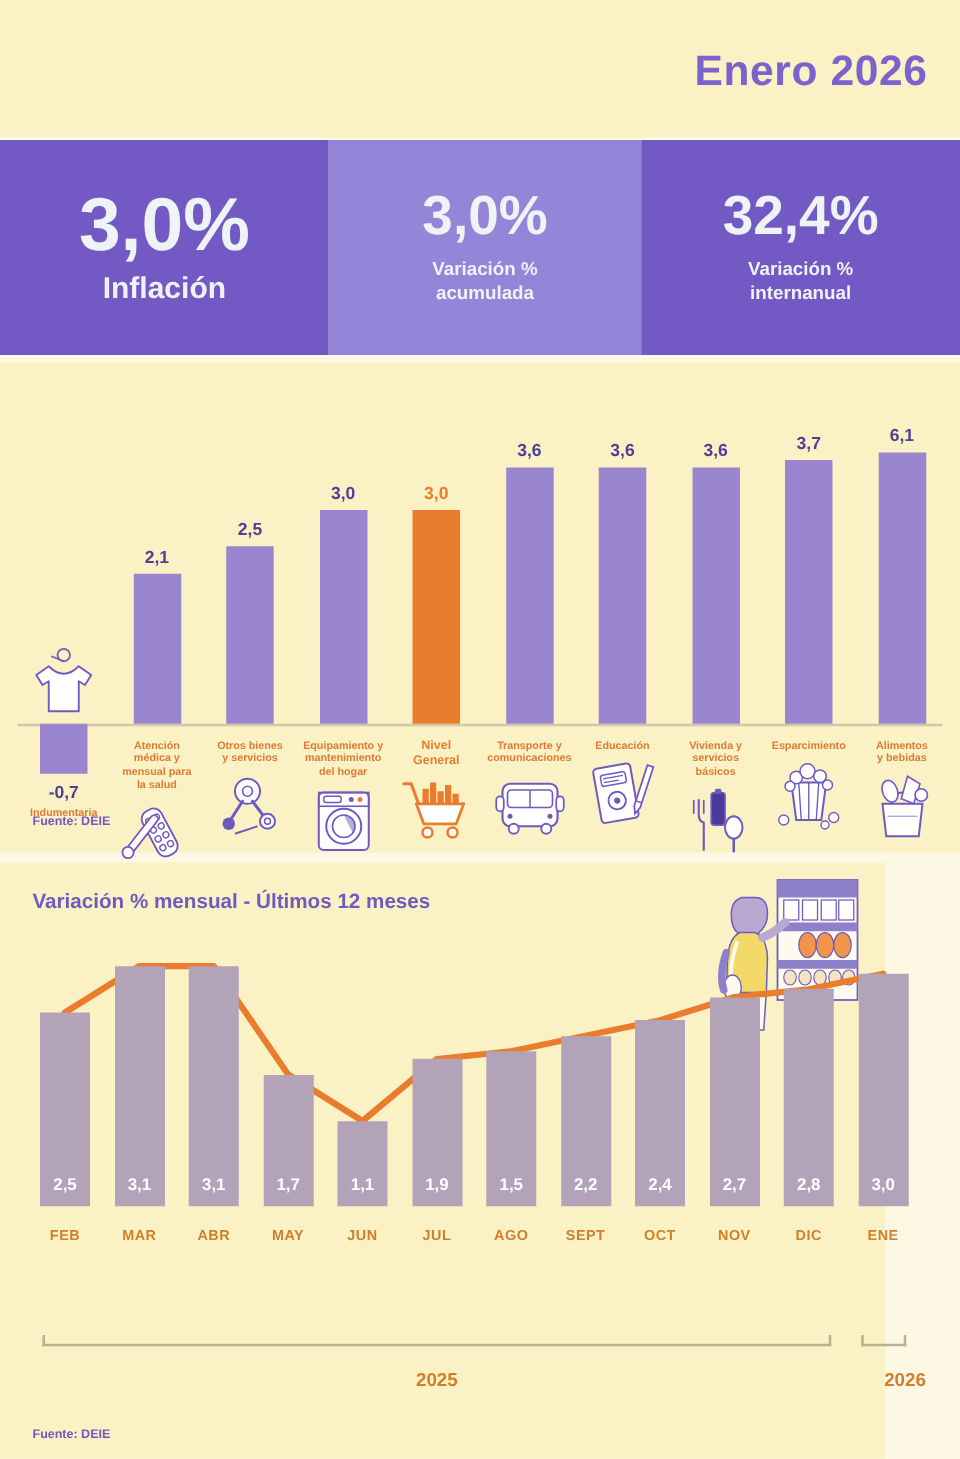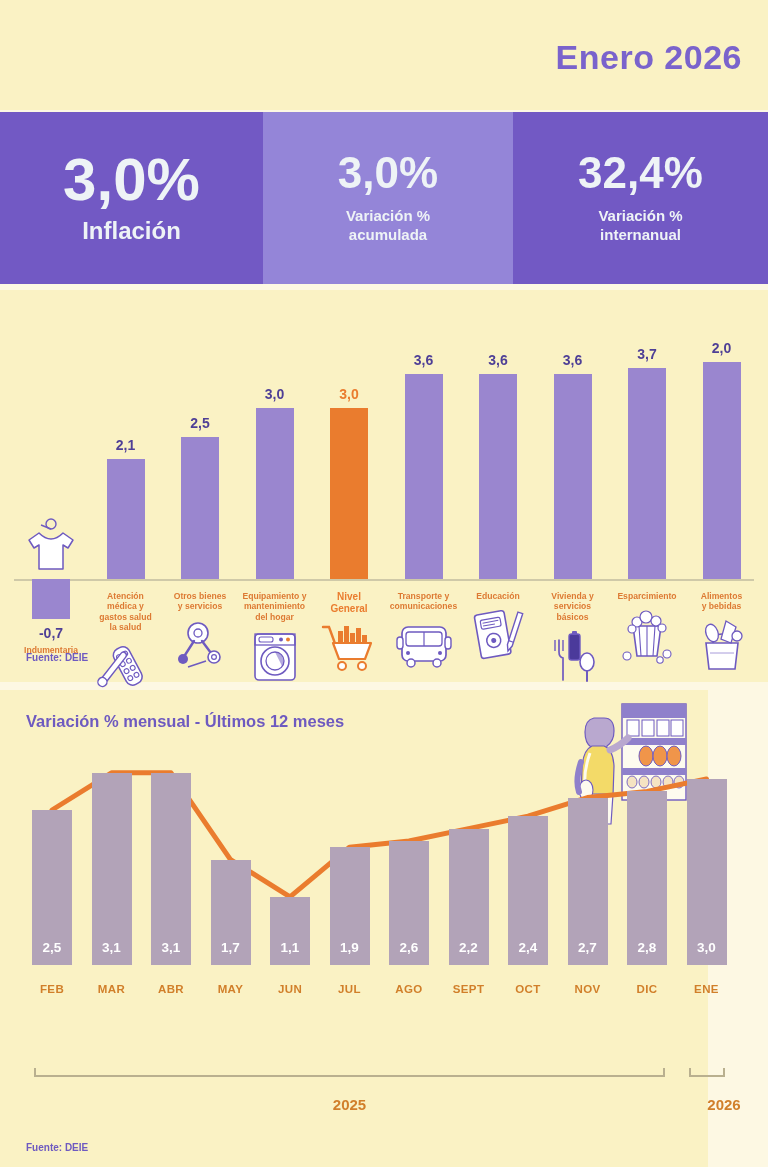--- a/index.html
+++ b/index.html
@@ -132,21 +132,21 @@
             <circle cx="32" cy="9" r="5" fill="none" stroke="#6e5ac0" stroke-width="1.4"></circle>
             <path d="M32 14 l-10 -4" stroke="#6e5ac0" stroke-width="1.4" fill="none"></path>
             <path d="M20 18 l-10 7 l5 8 l5 -3 l0 24 l24 0 l0 -24 l5 3 l5 -8 l-10 -7 q-6 6 -12 6 q-6 0 -12 -6z" fill="#ffffff" stroke="#6e5ac0" stroke-width="1.5" stroke-linejoin="round"></path>
           </svg>
         </div>
         <div class="bar-rect" style="left: 106.5px; top: 121.3px; height: 119.7px;"></div>
         <div class="bar-val" style="left: 90.5px; top: 99.3px;">2,1</div>
         <div class="bar-lbl" style="left: 83.5px; top: 253px;">
           <div>Atención</div>
           <div>médica y</div>
-          <div>gastos salud</div>
+          <div>mensual para</div>
           <div>la salud</div>
         </div>
         <div class="bar-icon" style="left: 93.5px; top: 301px;">
           <svg viewBox="0 0 64 58">
             <g transform="rotate(-28 32 29)">
               <rect x="26" y="8" width="17" height="40" rx="7" fill="#ffffff" stroke="#6e5ac0" stroke-width="1.5"></rect>
               <g fill="none" stroke="#6e5ac0" stroke-width="1.1">
                 <circle cx="31" cy="16" r="2.4"></circle>
                 <circle cx="38" cy="16" r="2.4"></circle>
                 <circle cx="31" cy="24" r="2.4"></circle>
@@ -294,21 +294,21 @@
               <circle cx="17" cy="23" r="4"></circle>
             </g>
             <g fill="#ffffff" stroke="#6e5ac0" stroke-width="1.1">
               <circle cx="12" cy="50" r="4"></circle>
               <circle cx="52" cy="48" r="4"></circle>
               <circle cx="45" cy="54" r="3.2"></circle>
             </g>
           </svg>
         </div>
         <div class="bar-rect" style="left: 702.5px; top: 24.4px; height: 216.6px;"></div>
-        <div class="bar-val" style="left: 686.5px; top: 2.4px;">2,0</div>
+        <div class="bar-val" style="left: 686.5px; top: 2.4px;">6,1</div>
         <div class="bar-lbl" style="left: 679.5px; top: 253px;">
           <div>Alimentos</div>
           <div>y bebidas</div>
         </div>
         <div class="bar-icon" style="left: 689.5px; top: 279px;">
           <svg viewBox="0 0 64 58">
             <path d="M16 26 l32 0 l-3 26 l-26 0 z" fill="#ffffff" stroke="#6e5ac0" stroke-width="1.6"></path>
             <path d="M23 26 q0 -9 9 -9 q9 0 9 9" fill="none" stroke="#6e5ac0" stroke-width="1.5"></path>
             <g fill="#ffffff" stroke="#6e5ac0" stroke-width="1.3">
               <path d="M36 4 l10 6 l-5 16 l-10 -4 z"></path>
@@ -375,21 +375,21 @@
         <div class="mbar" style="left: 210.5px; height: 105.4px;"></div>
         <div class="mval" style="left: 210.5px;">1,7</div>
         <div class="mlbl" style="left: 200.5px;">MAY</div>
         <div class="mbar" style="left: 270px; height: 68.2px;"></div>
         <div class="mval" style="left: 270px;">1,1</div>
         <div class="mlbl" style="left: 260px;">JUN</div>
         <div class="mbar" style="left: 329.5px; height: 117.8px;"></div>
         <div class="mval" style="left: 329.5px;">1,9</div>
         <div class="mlbl" style="left: 319.5px;">JUL</div>
         <div class="mbar" style="left: 389px; height: 124px;"></div>
-        <div class="mval" style="left: 389px;">2,6</div>
+        <div class="mval" style="left: 389px;">1,5</div>
         <div class="mlbl" style="left: 379px;">AGO</div>
         <div class="mbar" style="left: 448.5px; height: 136.4px;"></div>
         <div class="mval" style="left: 448.5px;">2,2</div>
         <div class="mlbl" style="left: 438.5px;">SEPT</div>
         <div class="mbar" style="left: 508px; height: 148.8px;"></div>
         <div class="mval" style="left: 508px;">2,4</div>
         <div class="mlbl" style="left: 498px;">OCT</div>
         <div class="mbar" style="left: 567.5px; height: 167.4px;"></div>
         <div class="mval" style="left: 567.5px;">2,7</div>
         <div class="mlbl" style="left: 557.5px;">NOV</div>

